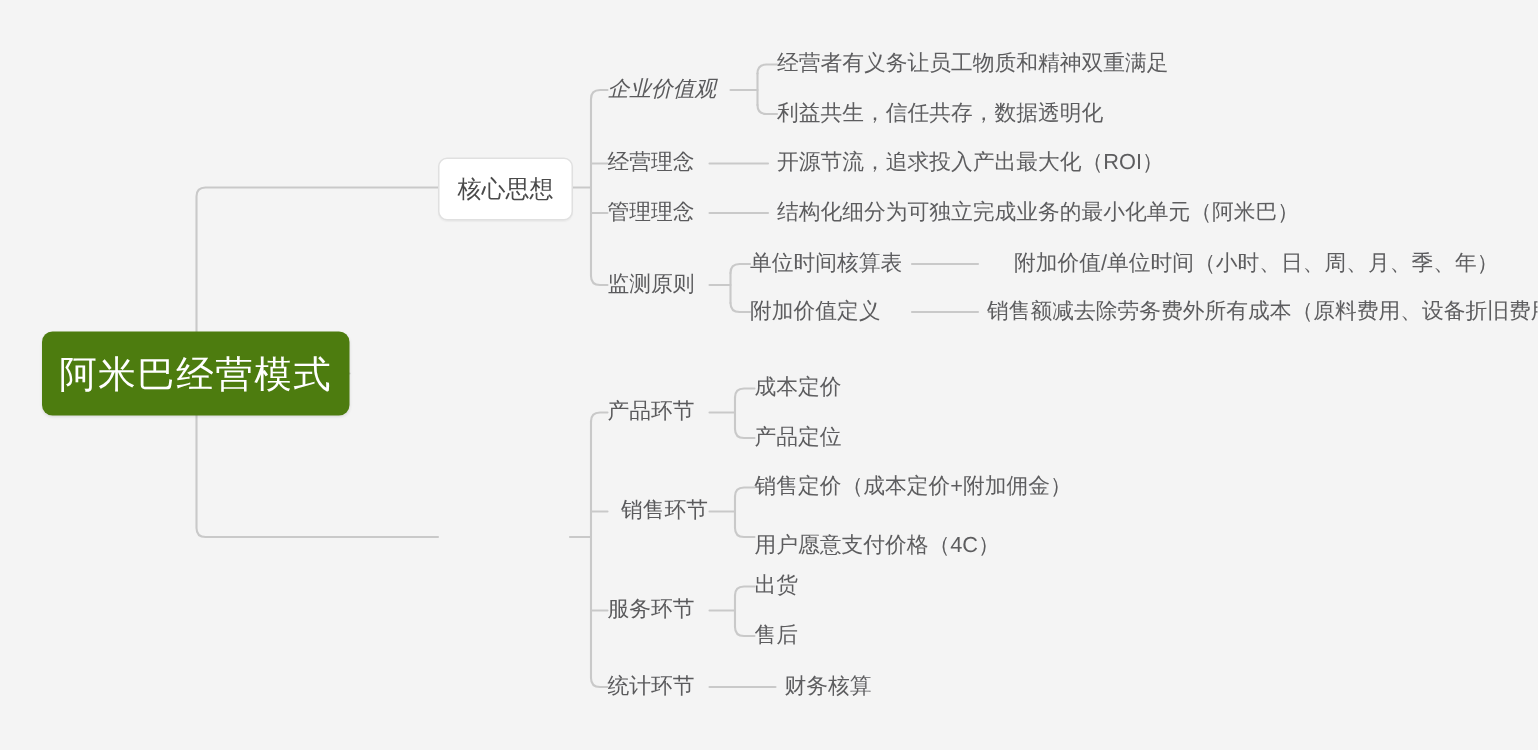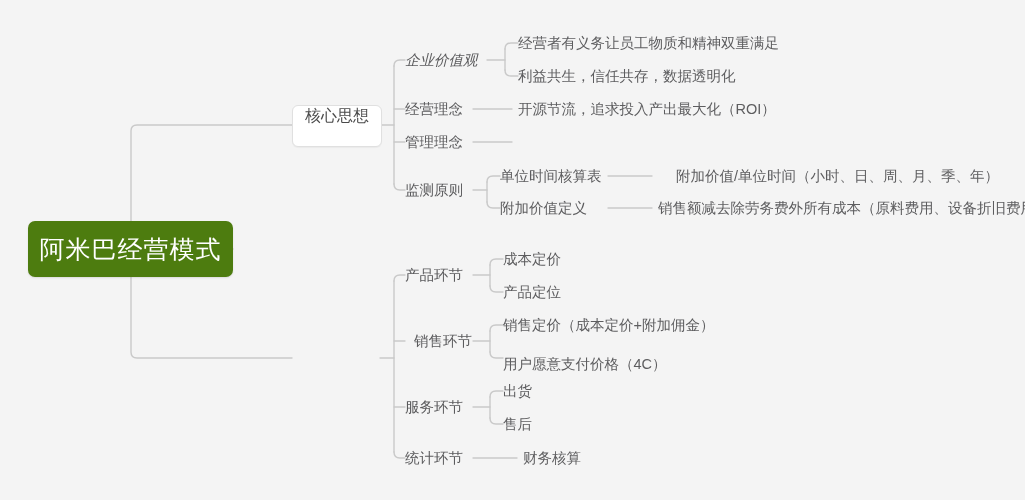--- a/index.html
+++ b/index.html
@@ -23,21 +23,21 @@
     display:flex;align-items:center;justify-content:center;
     box-shadow:0 1px 2px rgba(0,0,0,0.10);
   }
   
   .boxnode{
     background:#ffffff;
     border:1px solid #e0e0e0;
     border-radius:6px;
     color:#4a4a4a;
     font-size:16px;
-    display:flex;align-items:flex-start;justify-content:center;
+    display:flex;align-items:center;justify-content:center;
     box-shadow:0 1px 1px rgba(0,0,0,0.04);
   }
   
   .txt{
     color:#59595b;
     font-size:14.5px;
     line-height:1;
     transform:translateY(-50%);
   }
   .txt.l2{color:#5a5a5c;}
@@ -123,20 +123,21 @@
   <div class="node txt l2" style="left:405px;top:142px;">管理理念</div>
 
   <div class="node txt l2" style="left:405px;top:190px;">监测原则</div>
 
   <div class="node txt l3" style="left:518px;top:43px;">经营者有义务让员工物质和精神双重满足</div>
 
   <div class="node txt l3" style="left:518px;top:76px;">利益共生，信任共存，数据透明化</div>
 
   <div class="node txt l3" style="left:518px;top:109px;">开源节流，追求投入产出最大化（ROI）</div>
 
+  <div class="node txt l3" style="left:518px;top:142px;">结构化细分为可独立完成业务的最小化单元（阿米巴）</div>
 
   <div class="node txt l3" style="left:500px;top:176px;">单位时间核算表</div>
 
   <div class="node txt l3" style="left:500px;top:208px;">附加价值定义</div>
 
   <div class="node txt l3" style="left:658px;top:176px;margin-left:18px;">附加价值/单位时间（小时、日、周、月、季、年）</div>
 
   <div class="node txt l3" style="left:658px;top:208px;">销售额减去除劳务费外所有成本（原料费用、设备折旧费用等）</div>
 
   <div class="node txt l2" style="left:405px;top:275px;">产品环节</div>

